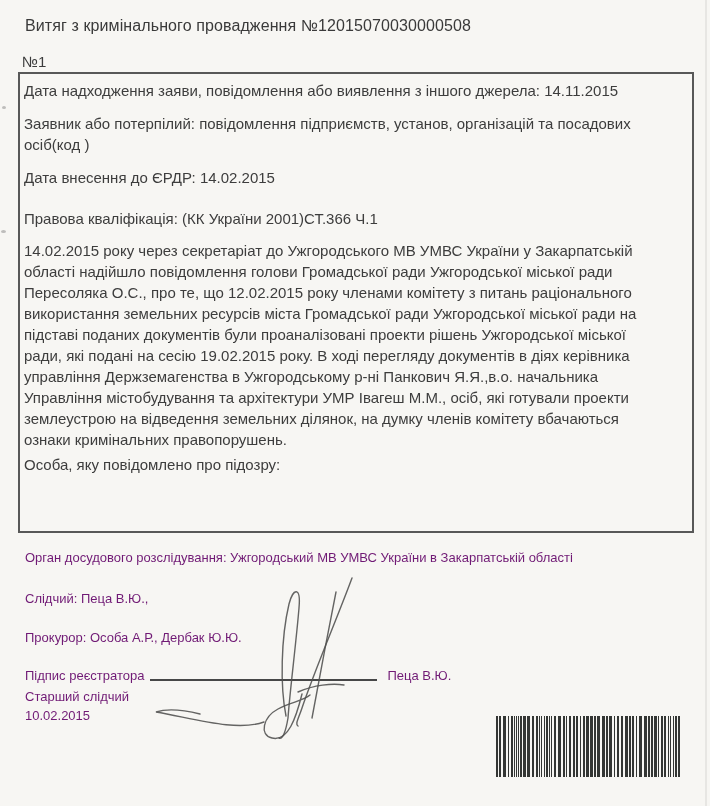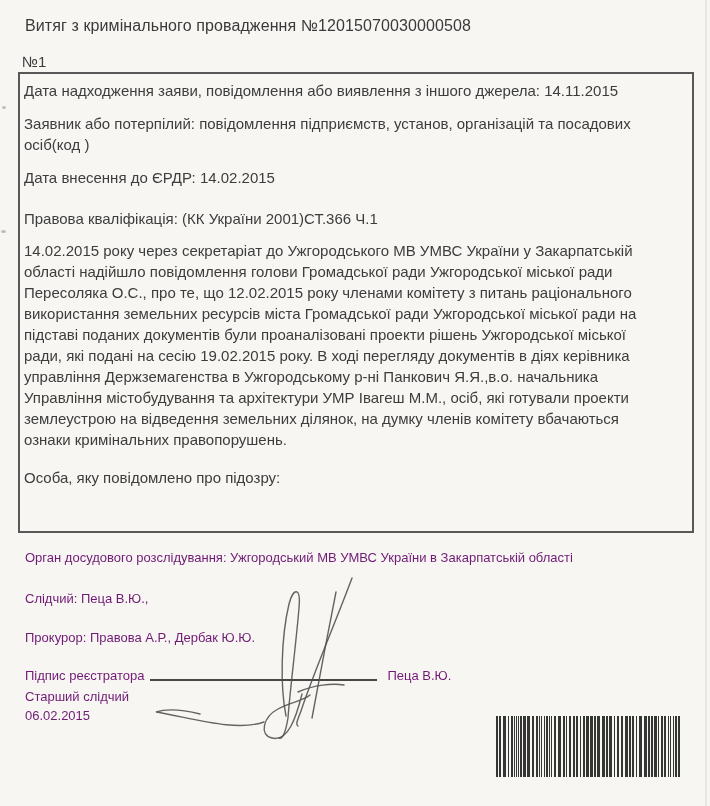--- a/index.html
+++ b/index.html
@@ -25,21 +25,21 @@
     position: absolute; left: 18px; top: 72px;
     width: 676px; height: 461px;
     border: 2px solid #585858;
     padding: 6px 10px 0 4px;
     background: transparent;
   }
   .field { font-size: 15px; line-height: 21px; color: #3d3d3d; }
   .f-gap12 { margin-bottom: 12px; }
   .f-gap20 { margin-bottom: 20px; }
   .f-gap11 { margin-bottom: 11px; }
-  .fabula-text { padding-right: 14px; margin-bottom: 17px; }
+  .fabula-text { padding-right: 14px; margin-bottom: 4px; }
 
   .footer-line {
     position: absolute; left: 25px;
     font-size: 13px; line-height: 21px; color: #701a75;
     white-space: nowrap;
   }
   .organ-line      { top: 547px; }
   .investigator    { top: 588px; }
   .prosecutor      { top: 627px; }
   .signature-row   { top: 665px; }
@@ -106,29 +106,29 @@
     <div class="field f-gap20">Дата внесення до ЄРДР: 14.02.2015</div>
     <div class="field f-gap11">Правова кваліфікація: (КК України 2001)СТ.366 Ч.1</div>
     <div class="field fabula-text">14.02.2015 року через секретаріат до Ужгородського МВ УМВС України у Закарпатській області надійшло повідомлення голови Громадської ради Ужгородської міської ради Пересоляка О.С., про те, що 12.02.2015 року членами комітету з питань раціонального використання земельних ресурсів міста Громадської ради Ужгородської міської ради на підставі поданих документів були проаналізовані проекти рішень Ужгородської міської ради, які подані на сесію 19.02.2015 року. В ході перегляду документів в діях керівника управління Держземагенства в Ужгородському р-ні Панкович Я.Я.,в.о. начальника Управління містобудування та архітектури УМР Івагеш М.М., осіб, які готували проекти землеустрою на відведення земельних ділянок, на думку членів комітету вбачаються ознаки кримінальних правопорушень.</div>
     <div class="field">Особа, яку повідомлено про підозру:</div>
   </div>
 
   <div class="footer-line organ-line">Орган досудового розслідування: Ужгородський МВ УМВС України в Закарпатській області</div>
 
   <div class="footer-line investigator">Слідчий: Пеца В.Ю.,</div>
 
-  <div class="footer-line prosecutor">Прокурор: Правова А.Р., Дербак Ю.Ю.</div>
+  <div class="footer-line prosecutor">Прокурор: Особа А.Р., Дербак Ю.Ю.</div>
 
   <div class="footer-line signature-row">
     <span>Підпис реєстратора</span><span class="sig-underline"></span><span>Пеца В.Ю.</span>
   </div>
 
   <div class="footer-line position-line">Старший слідчий</div>
 
-  <div class="footer-line date-line">06.02.2015</div>
+  <div class="footer-line date-line">10.02.2015</div>
 
   <svg class="signature-svg" viewBox="0 0 280 200" xmlns="http://www.w3.org/2000/svg">
     <path d="M212,26 C198,64 174,120 162,156 C158,168 155,172 158,174"></path>
     <path d="M196,40 C188,80 179,128 172,166"></path>
     <path d="M146,164 C140,134 141,86 149,52 C153,36 161,34 159,56 C156,92 150,138 148,166 C146,178 143,188 139,186"></path>
     <path d="M162,142 C156,166 148,190 132,186 C119,183 123,165 138,157 C151,150 163,149 170,143"></path>
     <path d="M124,170 C96,180 52,166 16,160 C28,156 44,158 60,162"></path>
     <path d="M158,140 C174,133 192,131 204,133"></path>
   </svg>
 

